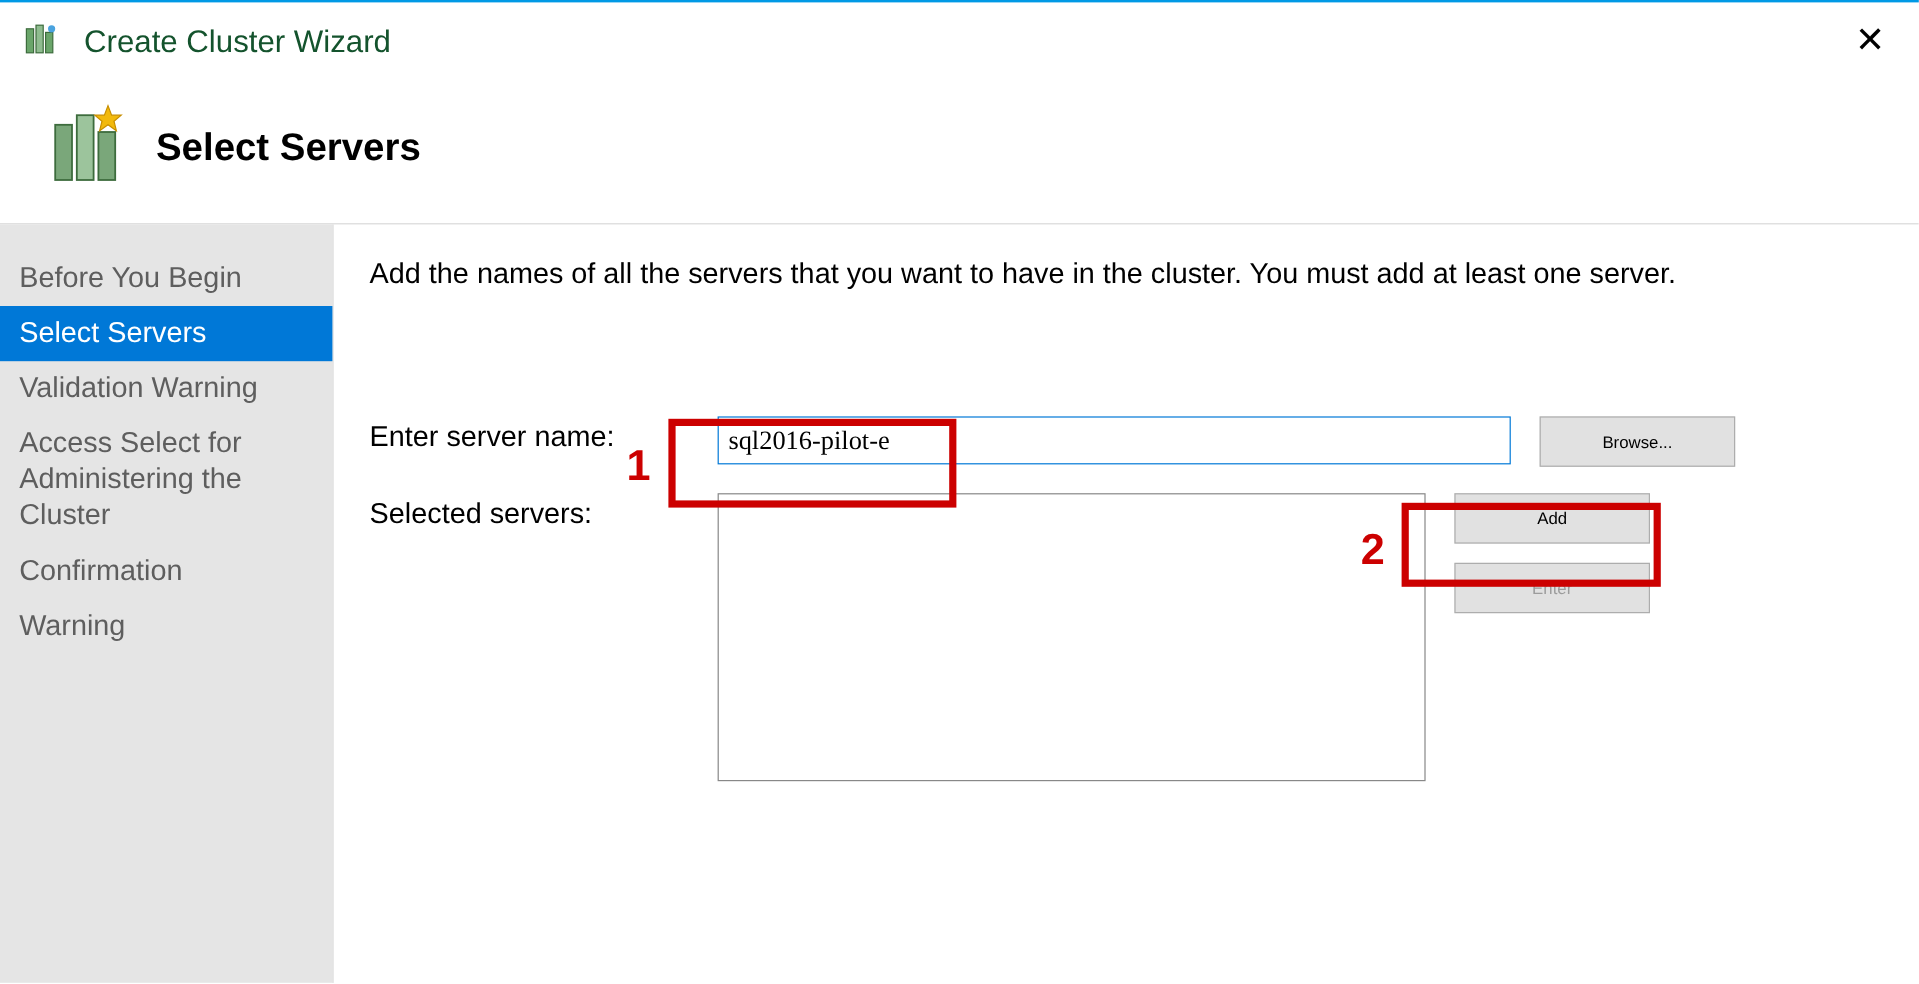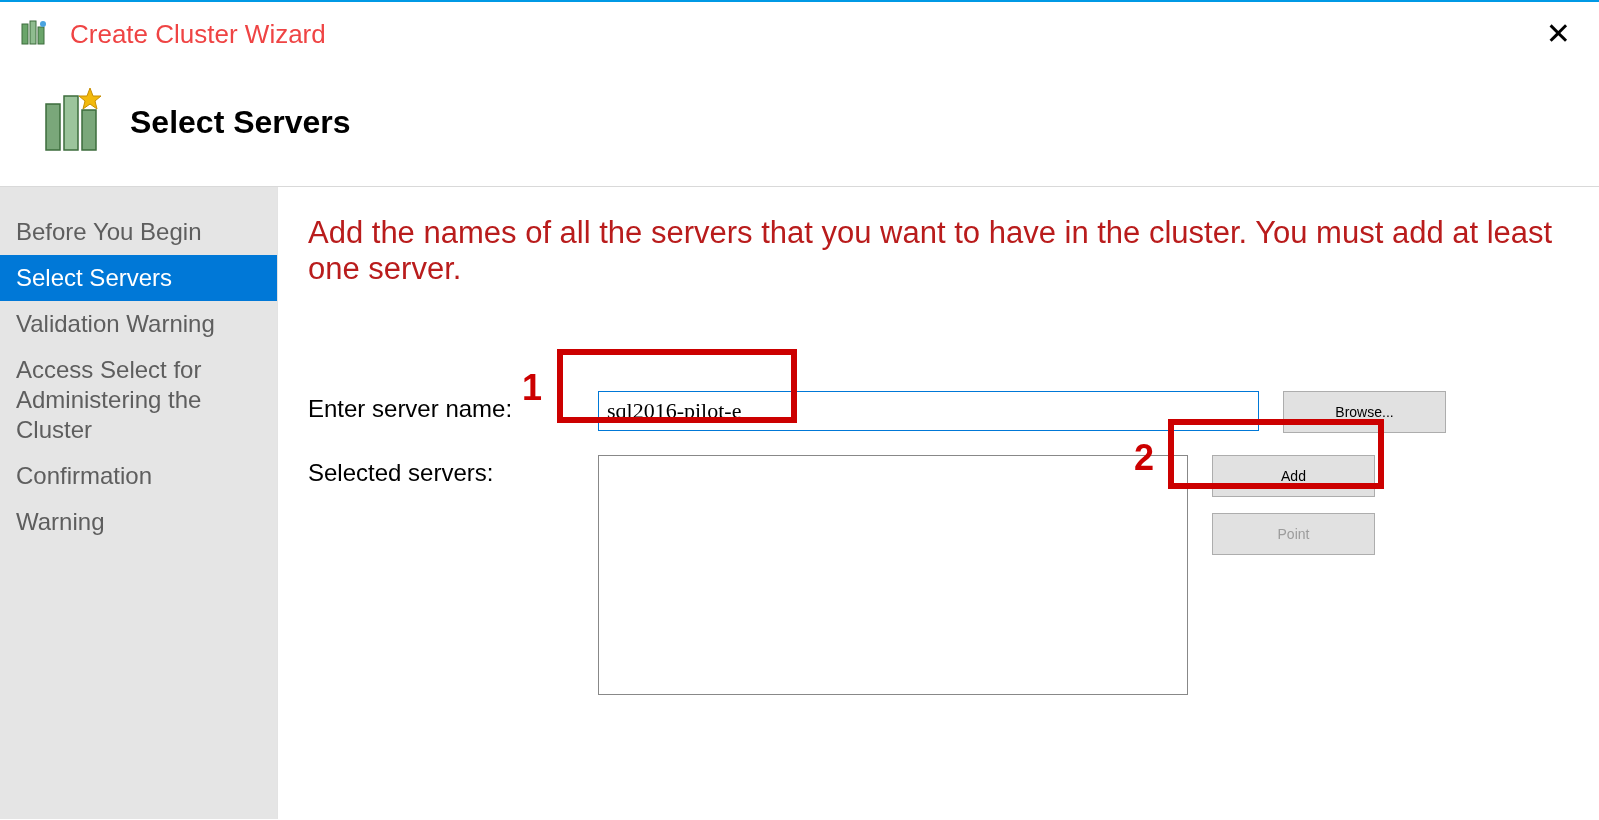--- a/index.html
+++ b/index.html
@@ -19,21 +19,21 @@
     padding: 8px 18px 4px 18px;
     height: 60px;
   }
   .titlebar-icon {
     width: 32px; height: 32px;
     margin-right: 20px;
     flex-shrink: 0;
   }
   .titlebar-title {
     font-size: 26px;
-    color: #ef4444;
+    color: #14532d;
     flex: 1;
   }
   .titlebar-close {
     font-size: 30px;
     font-weight: 300;
     color: #000;
     cursor: pointer;
     padding: 0 10px;
     line-height: 1;
   }
@@ -82,22 +82,22 @@
     color: #ffffff;
   }
 
   
   .main {
     flex: 1;
     padding: 28px 28px 0 30px;
     position: relative;
   }
   .instruction {
-    font-size: 31px;
-    color: #b91c1c;
+    font-size: 24px;
+    color: #000000;
     margin-bottom: 104px;
   }
 
   .form-row {
     display: flex;
     align-items: flex-start;
     margin-bottom: 22px;
   }
   .form-row .label {
     width: 290px;
@@ -211,21 +211,21 @@
         </div>
       </div>
     </div>
 
     <div class="form-row">
       <div class="label">Selected servers:</div>
       <div class="field-area">
         <div class="selected-listbox"></div>
         <div class="side-buttons">
           <button class="btn">Add</button>
-          <button class="btn" disabled="">Point</button>
+          <button class="btn" disabled="">Enter</button>
         </div>
       </div>
     </div>
 
     <div class="annot-box" style="left:279px; top:162px; width:240px; height:74px;"></div>
     <div class="annot-label" style="left:244px; top:180px;">1</div>
 
     <div class="annot-box" style="left:890px; top:232px; width:216px; height:70px;"></div>
     <div class="annot-label" style="left:856px; top:250px;">2</div>
 

